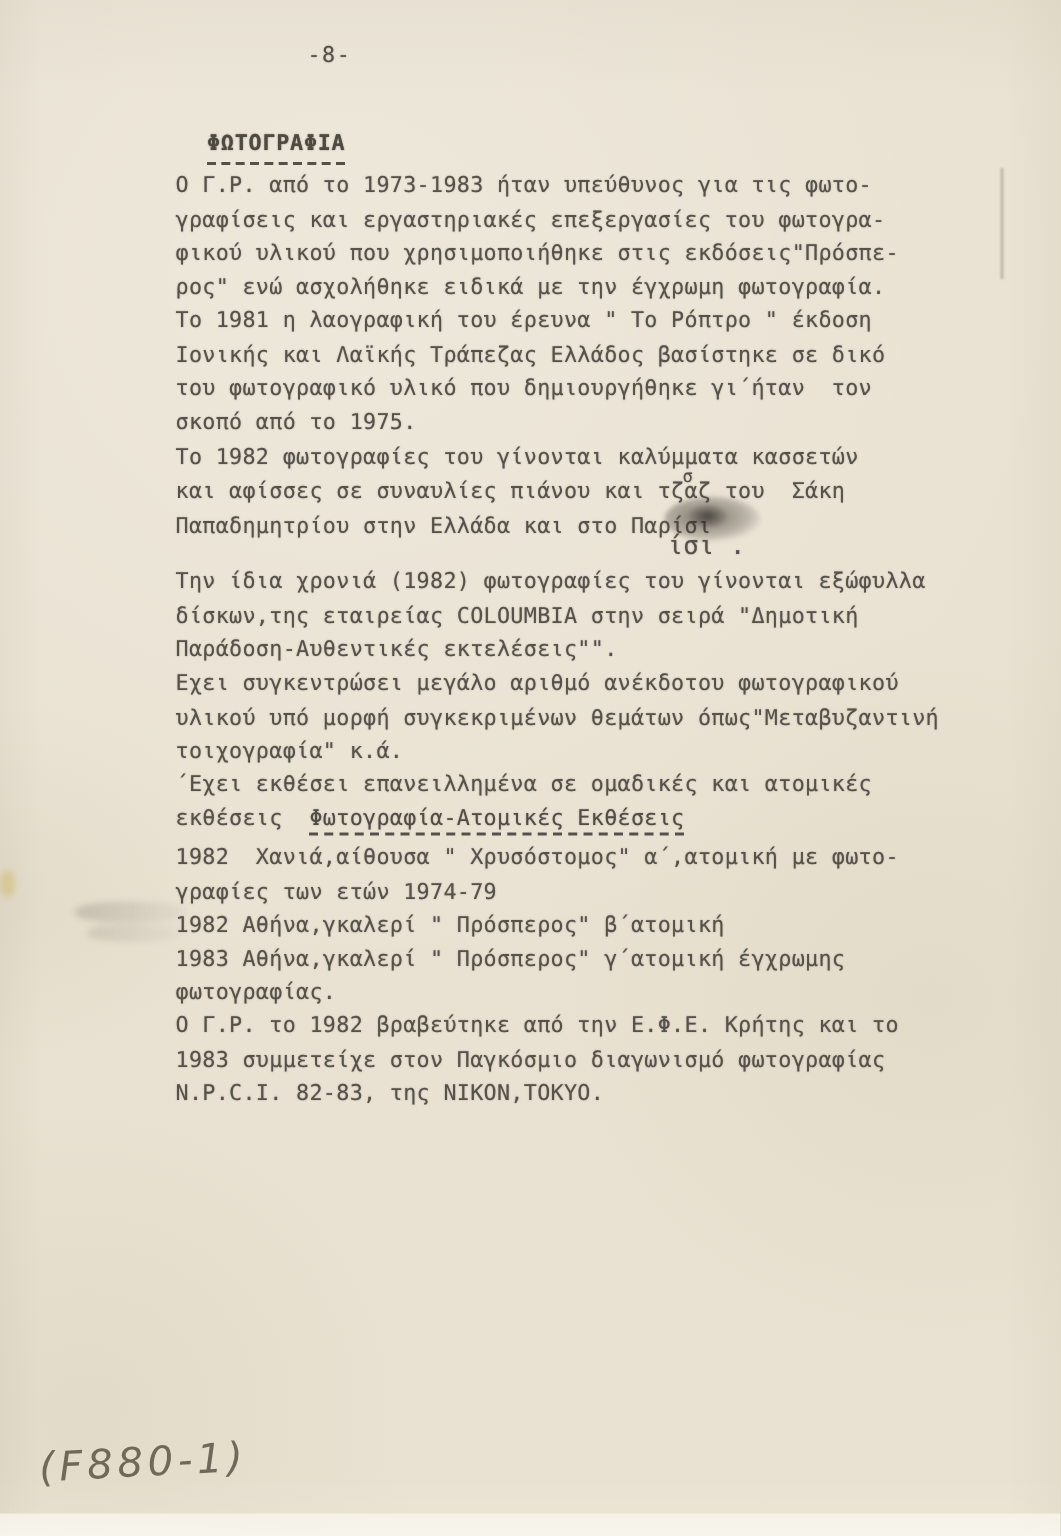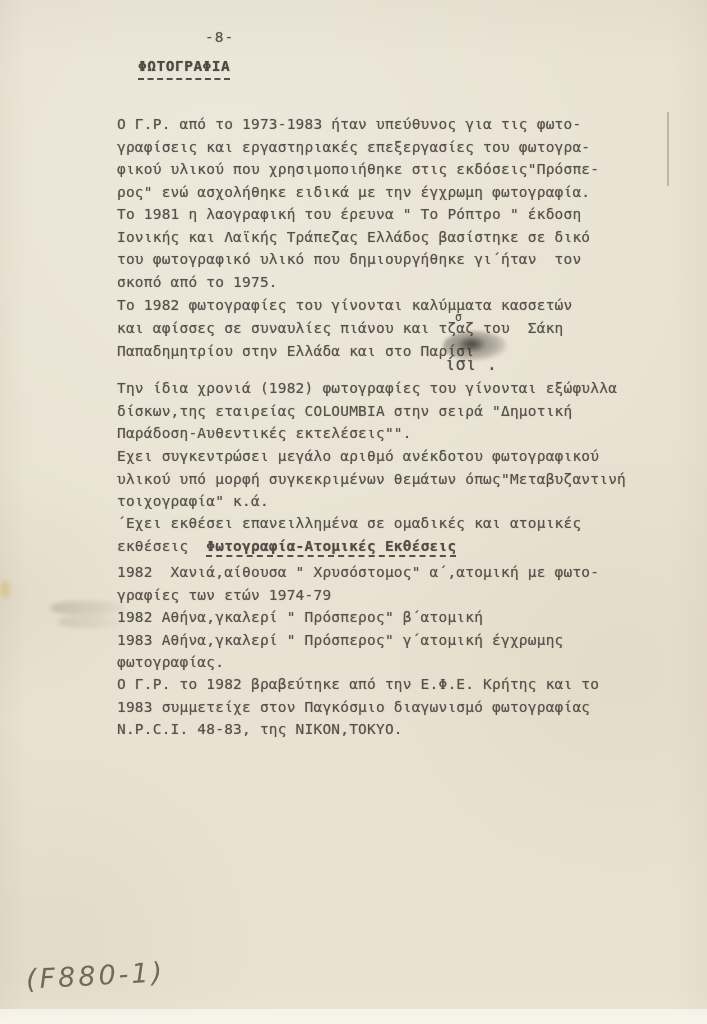--- a/index.html
+++ b/index.html
@@ -20,26 +20,26 @@
       #e9e2d2;
   }
   .tl {
     position:absolute; left:117px;
     font:14.5px/22px "DejaVu Sans Mono", monospace;
     color:#56524b; letter-spacing:0.2px; white-space:pre;
     text-shadow:0 0 1px rgba(86,82,75,0.55);
   }
   .pagenum { left:205px; top:26px; letter-spacing:1px; }
   .heading {
-    left:138px; top:55px; font-weight:bold; letter-spacing:0.5px;
+    left:138px; top:85px; font-weight:bold; letter-spacing:0.5px;
     border-bottom:2px dashed #55514a; padding-bottom:1px; color:#4e4a43;
     text-shadow:0 0 1px rgba(78,74,67,0.8);
   }
   .subhead-underline {
-    border-bottom:2px dashed #55514a; padding-bottom:1px; font-weight:bold;
+    border-bottom:2px dashed #55514a; padding-bottom:1px; font-weight:normal;
     color:#514d46;
   }
   .correction { font-size:17px; }
   .overtype { font-size:11.5px; }
   .blot {
     position:absolute; left:443px; top:331px; width:64px; height:30px;
     background:radial-gradient(ellipse at 42% 45%, rgba(52,47,42,0.62), rgba(70,64,56,0.28) 55%, transparent 76%);
     filter:blur(1.5px); border-radius:50%;
   }
   .blot-core {
@@ -114,21 +114,21 @@
   <div class="tl" style="top:534.5px"><span>εκθέσεις  </span><span class="subhead-underline">Φωτογραφία-Ατομικές Εκθέσεις</span></div>
 
   <div class="tl" style="top:561px">1982  Χανιά,αίθουσα " Χρυσόστομος" α΄,ατομική με φωτο-</div>
   <div class="tl" style="top:583.5px">γραφίες των ετών 1974-79</div>
   <div class="tl" style="top:606px">1982 Αθήνα,γκαλερί " Πρόσπερος" β΄ατομική</div>
   <div class="tl" style="top:628.5px">1983 Αθήνα,γκαλερί " Πρόσπερος" γ΄ατομική έγχρωμης</div>
   <div class="tl" style="top:651px">φωτογραφίας.</div>
 
   <div class="tl" style="top:673px">Ο Γ.Ρ. το 1982 βραβεύτηκε από την Ε.Φ.Ε. Κρήτης και το</div>
   <div class="tl" style="top:695.5px">1983 συμμετείχε στον Παγκόσμιο διαγωνισμό φωτογραφίας</div>
-  <div class="tl" style="top:718px">N.P.C.I. 48-83, της NIKON,TOKYO.</div>
+  <div class="tl" style="top:718px">N.P.C.I. 82-83, της NIKON,TOKYO.</div>
 
   <div class="smear-left"></div>
   <div class="smear-left2"></div>
   <div class="spot-yellow"></div>
   <div class="fold-right"></div>
   <div class="scan-edge"></div>
 
   <div class="hand">(F880-1)</div>
 
 </div>

